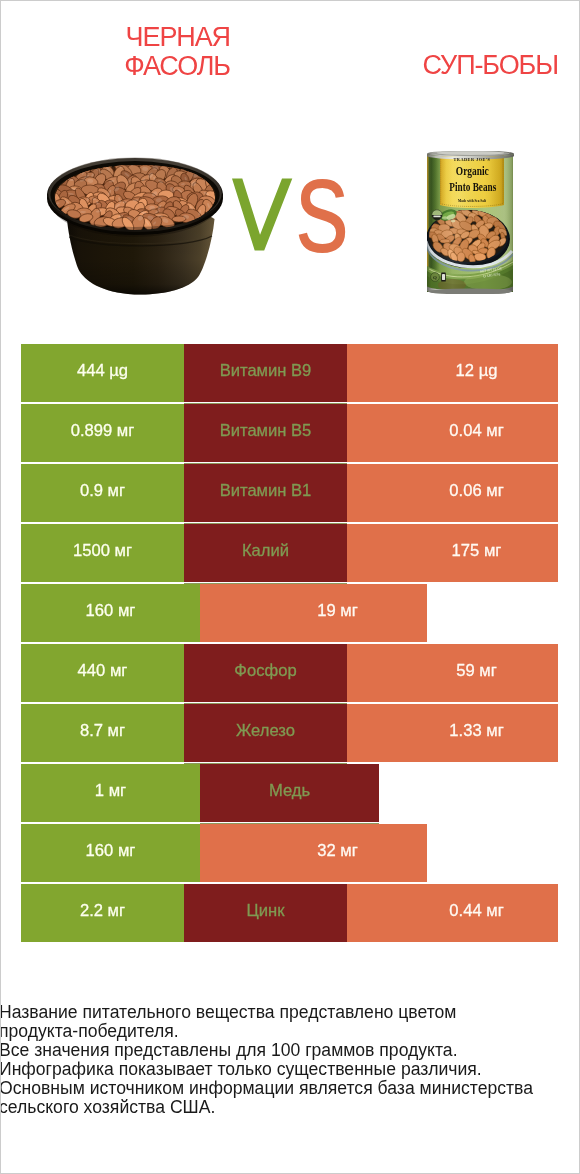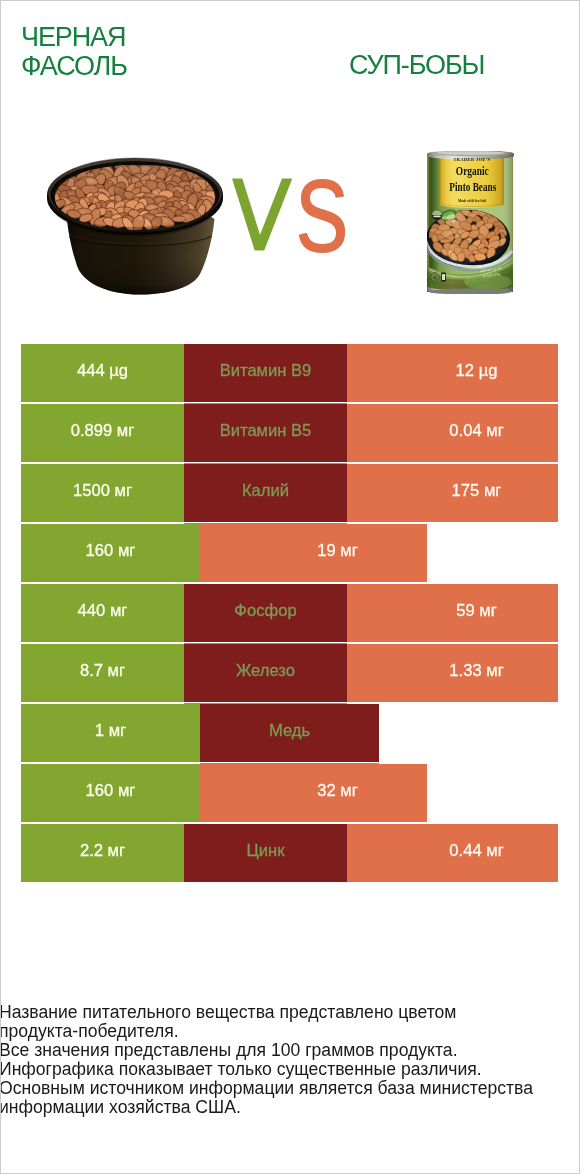--- a/index.html
+++ b/index.html
@@ -1,21 +1,21 @@
 <!DOCTYPE html>
 <html><head>
 <meta charset="utf-8">
 <style>
   html,body{margin:0;padding:0;}
   *{-webkit-font-smoothing:antialiased;}
   .title,.footer,.cell{will-change:transform;}
   body{width:580px;height:1174px;background:#ffffff;font-family:"Liberation Sans",sans-serif;overflow:hidden;position:relative;}
   .pageborder{position:absolute;left:0;top:0;width:578px;height:1172px;border:1px solid #ccc;pointer-events:none;z-index:5;}
   .wrap{position:relative;width:580px;height:1174px;}
-  .title{position:absolute;font-size:27px;letter-spacing:-1.1px;line-height:28.7px;color:#15803d;text-align:left;font-weight:400;text-transform:uppercase;}
+  .title{position:absolute;font-size:27px;letter-spacing:-1.1px;line-height:28.7px;color:#ef4444;text-align:right;font-weight:400;text-transform:uppercase;}
   #title-left{left:21px;top:22.5px;width:209px;}
   #title-right{left:349px;top:51.2px;width:209px;}
   .hero{position:absolute;}
   #hero-left{left:46px;top:157px;}
   #hero-right{left:426px;top:151px;}
   #vs{position:absolute;left:0;top:0;width:580px;height:1174px;pointer-events:none;}
   #vs svg{position:absolute;left:0;top:0;}
   .table{position:absolute;left:21px;top:344px;width:537px;}
   .row{display:flex;height:58px;margin-bottom:2px;}
   .row:last-child{margin-bottom:0;}
@@ -612,20 +612,31 @@
         </div>
         <div class="cell mid">
           <span>Витамин B5</span>
         </div>
         <div class="cell right">
           <span>0.04 мг</span>
         </div>
       </div>
       <div class="row">
         <div class="cell left">
+          <span>0.9 мг</span>
+        </div>
+        <div class="cell mid">
+          <span>Витамин B1</span>
+        </div>
+        <div class="cell right">
+          <span>0.06 мг</span>
+        </div>
+      </div>
+      <div class="row">
+        <div class="cell left">
           <span>1500 мг</span>
         </div>
         <div class="cell mid">
           <span>Калий</span>
         </div>
         <div class="cell right">
           <span>175 мг</span>
         </div>
       </div>
       <div class="row">
@@ -685,15 +696,15 @@
           <span>0.44 мг</span>
         </div>
       </div>
     </div>
   <div class="footer" id="footer">
       <div>Название питательного вещества представлено цветом</div>
       <div>продукта-победителя.</div>
       <div>Все значения представлены для 100 граммов продукта.</div>
       <div>Инфографика показывает только существенные различия.</div>
       <div>Основным источником информации является база министерства</div>
-      <div>информации хозяйства США.</div>
+      <div>сельского хозяйства США.</div>
     </div>
 </div>
 
 </body></html>

